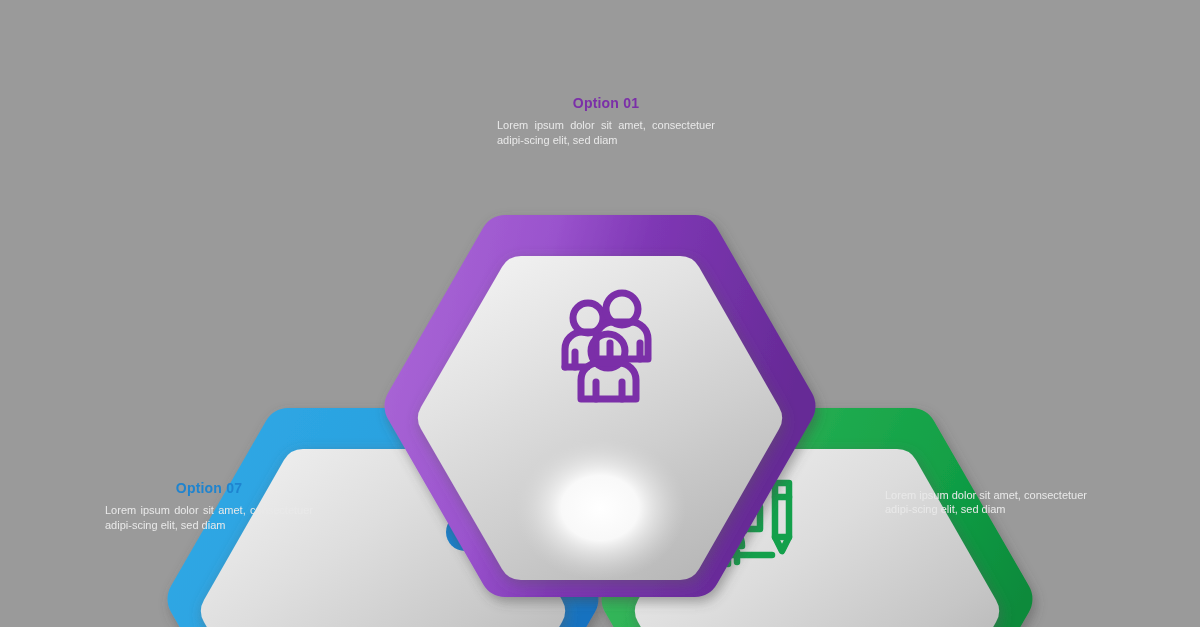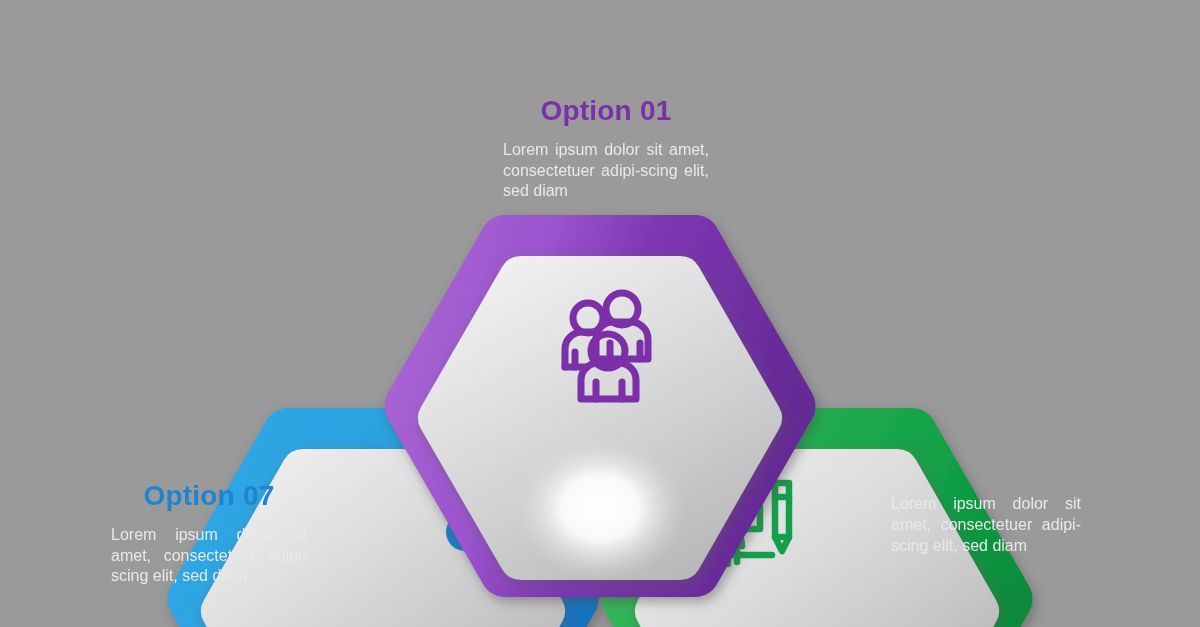--- a/index.html
+++ b/index.html
@@ -22,31 +22,31 @@
     width: 1200px;
     height: 627px;
   }
 
   
   .label-block {
     position: absolute;
     width: 230px;
   }
   .label-title {
-    font-size: 28px;
+    font-size: 14px;
     font-weight: bold;
     letter-spacing: 0.2px;
     margin: 0 0 7px 0;
     line-height: 1.1;
   }
   .label-body {
-    font-size: 16px;
+    font-size: 11px;
     line-height: 1.30;
     color: #e9e9e9;
-    margin: 13px;
+    margin: 7px;
     text-align: justify;
     text-justify: inter-word;
     -webkit-hyphens: manual;
     hyphens: manual;
   }
 
   
   #block-01 {
     left: 490px;
     top: 96px;

